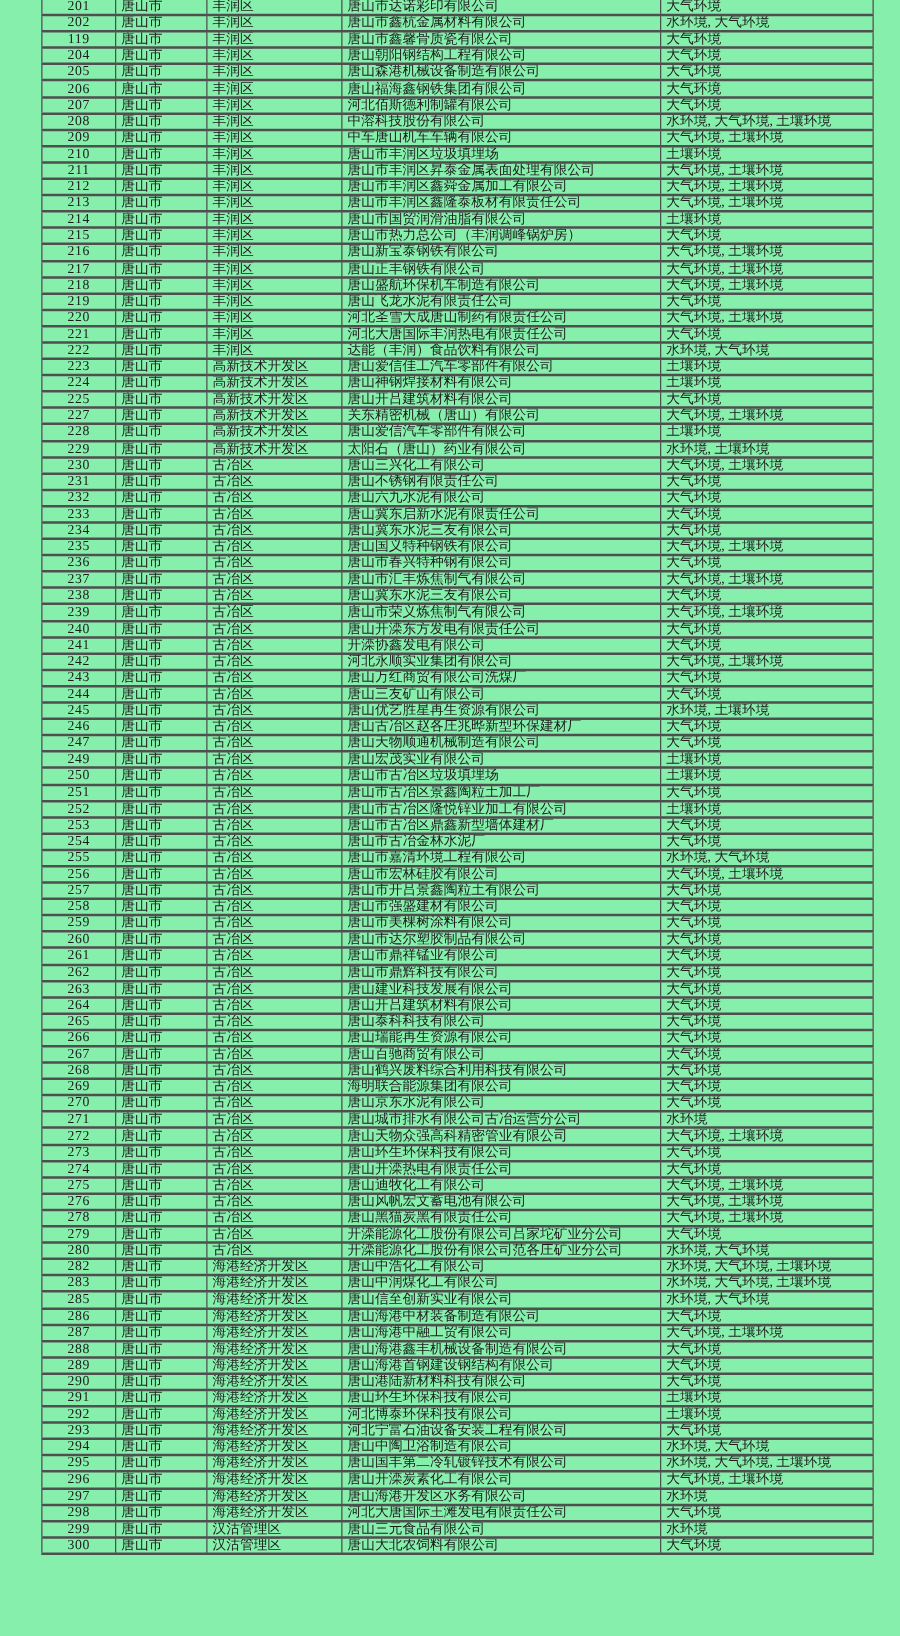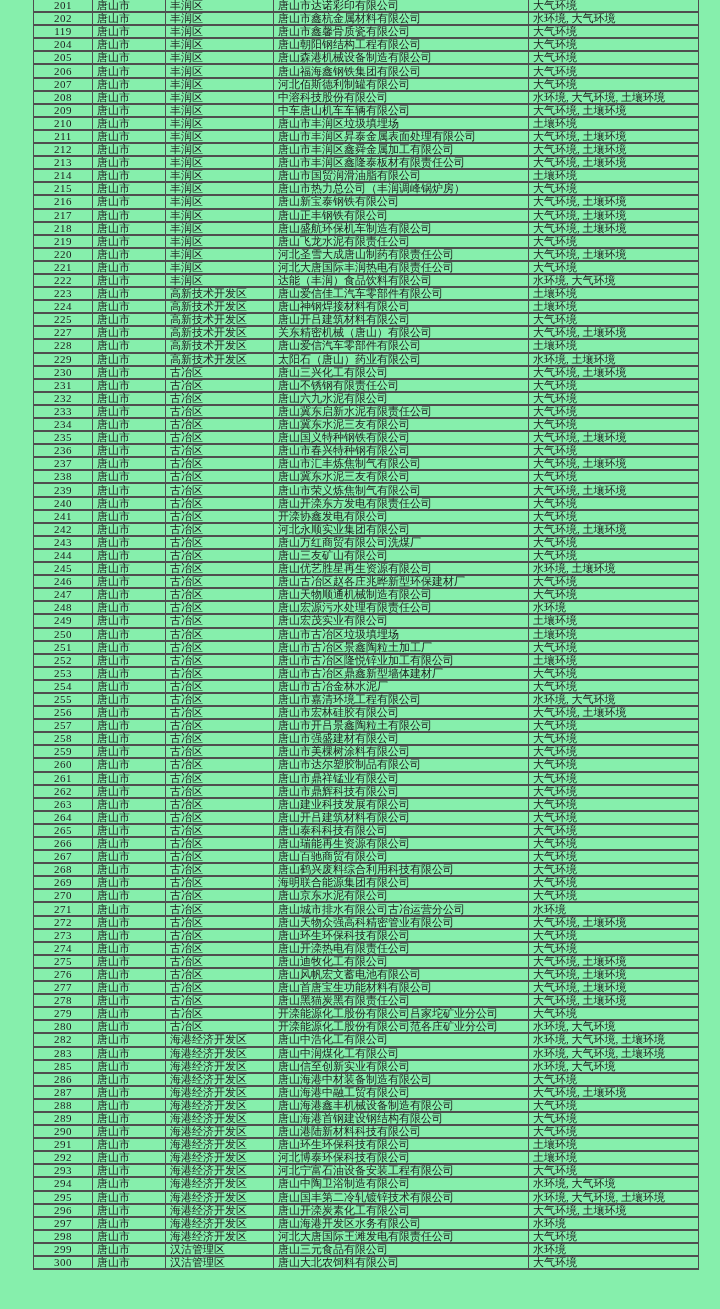--- a/index.html
+++ b/index.html
@@ -425,27 +425,20 @@
   </tr>
 
   <tr class="row">
     <td class="seq">247</td>
     <td class="city">唐山市</td>
     <td class="district">古冶区</td>
     <td class="company">唐山天物顺通机械制造有限公司</td>
     <td class="env">大气环境</td>
   </tr>
 
-  <tr class="row">
-    <td class="seq">248</td>
-    <td class="city">唐山市</td>
-    <td class="district">古冶区</td>
-    <td class="company">唐山宏源污水处理有限责任公司</td>
-    <td class="env">水环境</td>
-  </tr>
 
   <tr class="row">
     <td class="seq">249</td>
     <td class="city">唐山市</td>
     <td class="district">古冶区</td>
     <td class="company">唐山宏茂实业有限公司</td>
     <td class="env">土壤环境</td>
   </tr>
 
   <tr class="row">
@@ -657,27 +650,20 @@
   </tr>
 
   <tr class="row">
     <td class="seq">276</td>
     <td class="city">唐山市</td>
     <td class="district">古冶区</td>
     <td class="company">唐山风帆宏文蓄电池有限公司</td>
     <td class="env">大气环境, 土壤环境</td>
   </tr>
 
-  <tr class="row">
-    <td class="seq">277</td>
-    <td class="city">唐山市</td>
-    <td class="district">古冶区</td>
-    <td class="company">唐山首唐宝生功能材料有限公司</td>
-    <td class="env">大气环境, 土壤环境</td>
-  </tr>
 
   <tr class="row">
     <td class="seq">278</td>
     <td class="city">唐山市</td>
     <td class="district">古冶区</td>
     <td class="company">唐山黑猫炭黑有限责任公司</td>
     <td class="env">大气环境, 土壤环境</td>
   </tr>
 
   <tr class="row">

